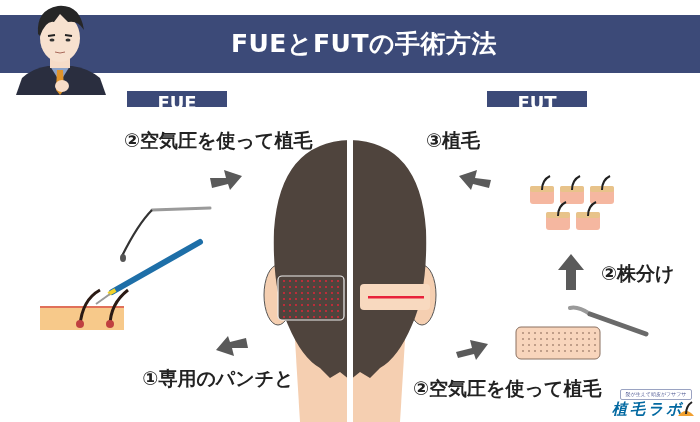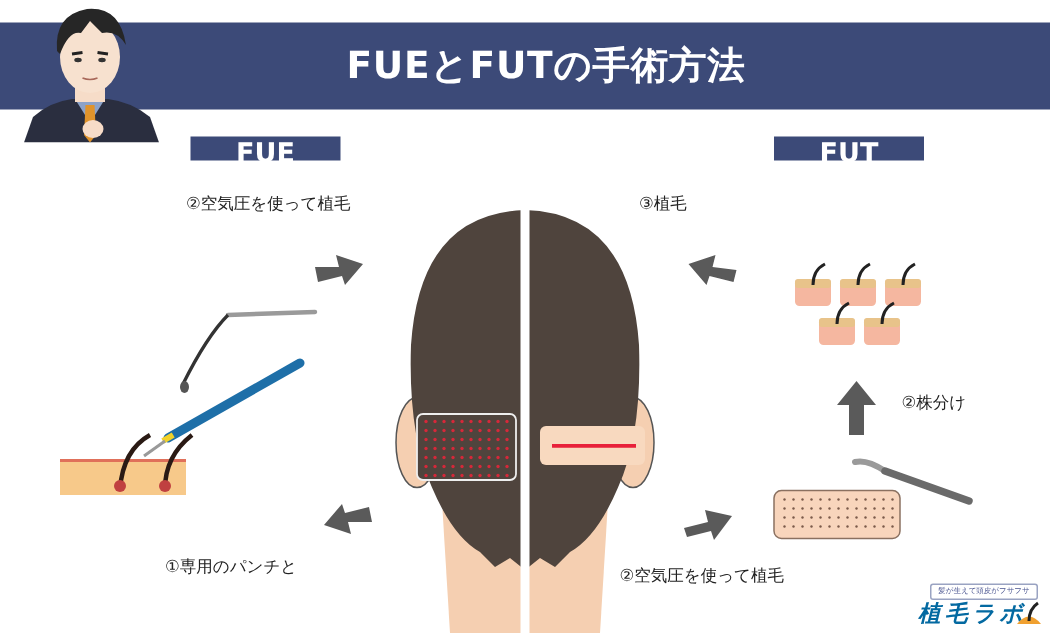--- a/index.html
+++ b/index.html
@@ -3,26 +3,26 @@
 <meta charset="utf-8">
 <style>
   html,body{margin:0;padding:0;background:#fff;}
   body{width:700px;height:422px;position:relative;overflow:hidden;font-family:"DejaVu Sans","Liberation Sans",sans-serif;color:#222;}
   .abs{position:absolute;}
   .banner{left:0;top:15px;width:700px;height:58px;background:#3c4a78;}
   .banner-title{left:0;top:15px;width:700px;height:58px;line-height:58px;text-align:center;color:#fff;font-size:25px;font-weight:bold;padding-left:28px;box-sizing:border-box;letter-spacing:0.5px;}
   .mascot{left:8px;top:0;width:105px;height:95px;}
   .tag{height:16px;background:#3c4a78;color:#fff;font-size:18px;font-weight:bold;line-height:24px;text-align:center;}
   .tag-fue{left:127px;top:91px;width:100px;}
-  .tag-fut{left:516px;top:91px;width:100px;}
-  .label{font-size:11px;font-weight:normal;color:#222;white-space:nowrap;}
+  .tag-fut{left:487px;top:91px;width:100px;}
+  .label{font-size:19px;font-weight:bold;color:#222;white-space:nowrap;}
   .lbl-fue2{left:124px;top:128px;}
   .lbl-fut3{left:426px;top:128px;}
   .lbl-fut2{left:601px;top:261px;}
-  .lbl-fue1{left:110px;top:368px;width:180px;line-height:20px;white-space:normal;}
+  .lbl-fue1{left:128px;top:368px;width:180px;text-align:center;line-height:20px;white-space:normal;}
   .lbl-fut1{left:413px;top:376px;}
   .arrow{width:40px;height:40px;}
   .logo-sub{left:620px;top:389px;width:70px;height:9px;border:1px solid #9aa3c2;border-radius:2px;font-size:5px;line-height:9px;text-align:center;color:#4a5590;}
   .logo-main{left:612px;top:400px;font-size:15px;font-weight:bold;font-style:italic;color:#0369a1;letter-spacing:3px;font-family:Liberation Serif, serif;}
 </style>
 </head>
 <body>
 
 <div class="abs banner"></div>
 <div class="abs banner-title">FUEとFUTの手術方法</div>

